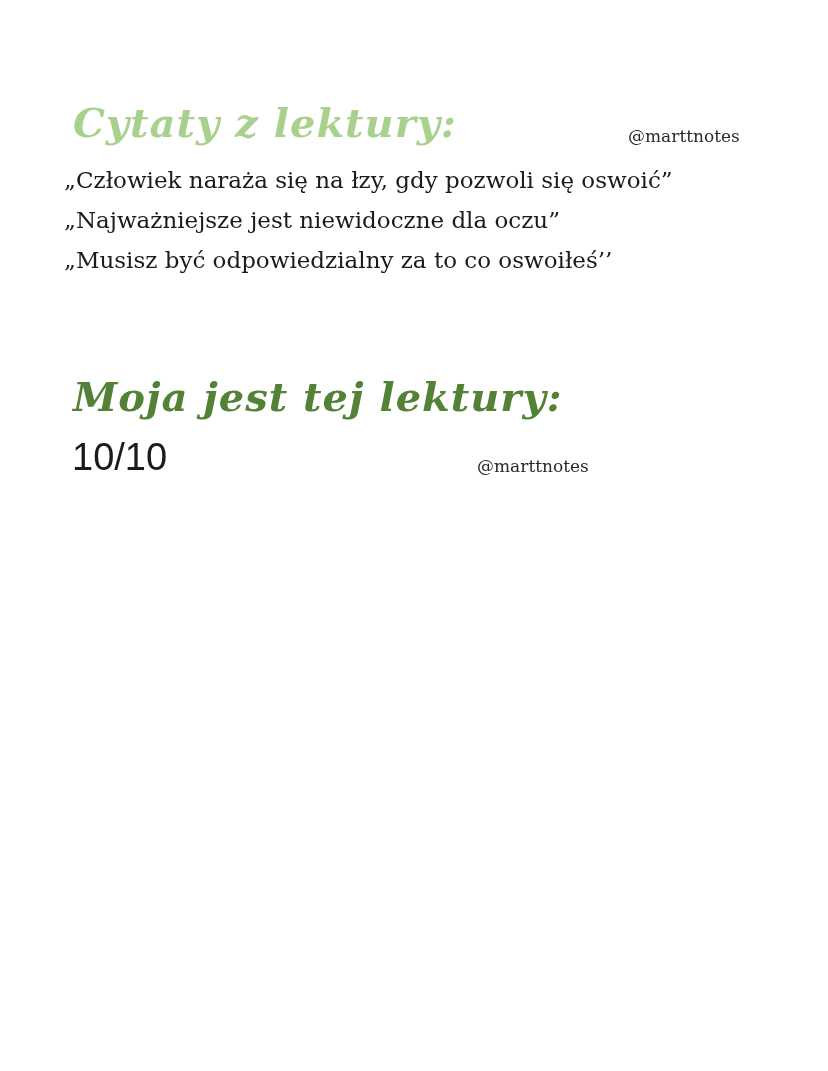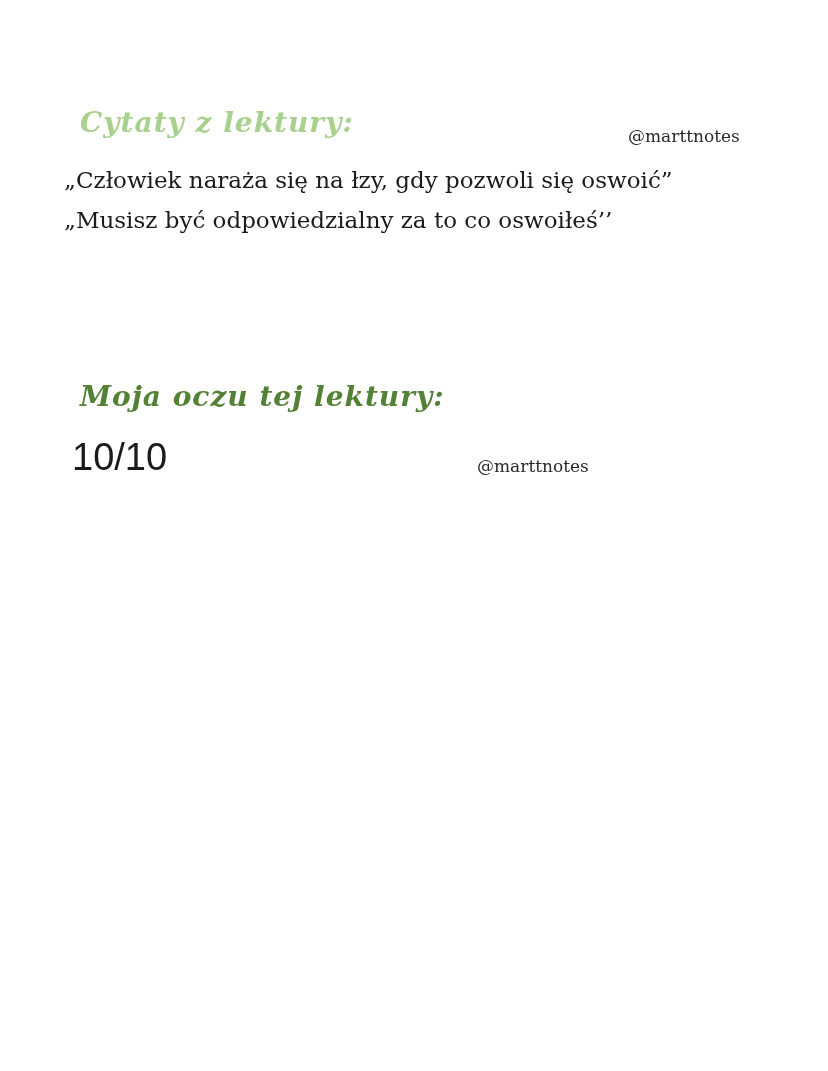--- a/index.html
+++ b/index.html
@@ -10,25 +10,25 @@
   .page {
     position: relative;
     width: 828px;
     height: 1071px;
     background: #ffffff;
     overflow: hidden;
     font-family: "DejaVu Serif", serif;
   }
   .script-heading {
     position: absolute;
-    margin: 8px;
+    margin: 1px;
     font-family: "DejaVu Serif", serif;
     font-style: italic;
     font-weight: 700;
-    font-size: 28px;
+    font-size: 40px;
     letter-spacing: 1px;
     white-space: nowrap;
   }
   .script-heading.light {
     left: 72px;
     top: 98px;
     color: var(--light-green, #a9d18e);
   }
   .script-heading.dark {
     left: 72px;
@@ -77,22 +77,23 @@
 <body>
 
 <div class="page">
 
   <h1 class="script-heading light">Cytaty z lektury:</h1>
 
   <span class="watermark wm-top">@marttnotes</span>
 
   <div class="quotes">
     <p class="quote-line">„Człowiek naraża się na łzy, gdy pozwoli się oswoić”</p>
+    <p class="quote-line">„Najważniejsze jest niewidoczne dla oczu”</p>
     <p class="quote-line">„Musisz być odpowiedzialny za to co oswoiłeś’’</p>
   </div>
 
-  <h1 class="script-heading dark">Moja oczu tej lektury:</h1>
+  <h1 class="script-heading dark">Moja jest tej lektury:</h1>
 
   <span class="rating-value">10/10</span>
 
   <span class="watermark wm-bottom">@marttnotes</span>
 
 </div>
 
 </body></html>

